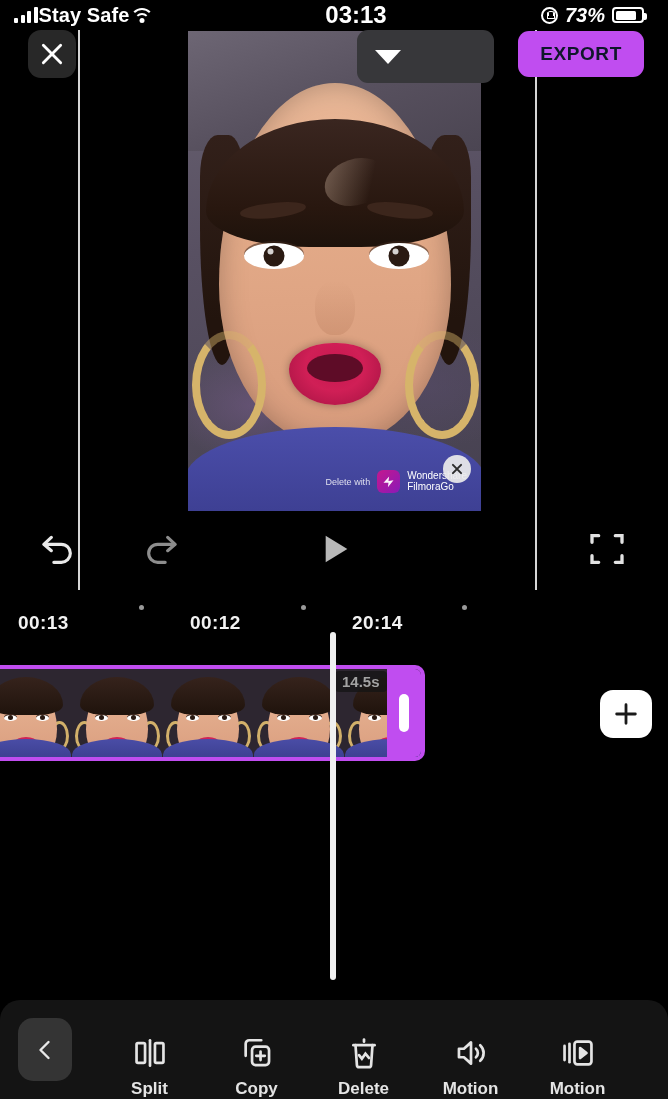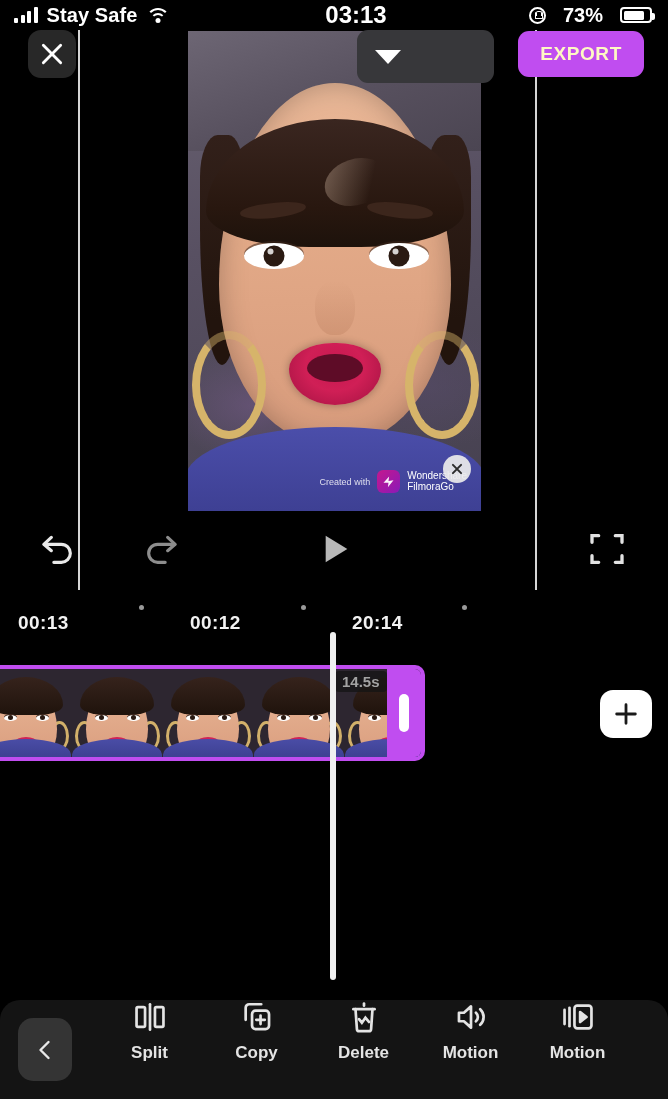--- a/index.html
+++ b/index.html
@@ -10,21 +10,21 @@
     position:relative;
     -webkit-font-smoothing:antialiased;
   }
 
   
   #status-bar{
     position:absolute; top:0; left:0; width:668px; height:30px;
     display:flex; align-items:center; z-index:40;
     background:#000;
   }
-  #status-left{ display:flex; align-items:center; gap:9px; padding-left:14px; }
+  #status-left{ display:flex; align-items:center; gap:1px; padding-left:14px; }
   .sig{ display:flex; align-items:flex-end; gap:2.5px; height:16px; }
   .sig i{ display:block; width:4px; background:#fff; border-radius:1px; }
   .sig i:nth-child(1){ height:5px; }
   .sig i:nth-child(2){ height:8px; }
   .sig i:nth-child(3){ height:12px; }
   .sig i:nth-child(4){ height:16px; }
   #carrier{ font-size:20px; font-weight:bold; letter-spacing:.1px; }
   .wifi{ width:24px; height:18px; position:relative; }
   .wifi span{
     position:absolute; left:50%; transform:translateX(-50%);
@@ -36,22 +36,23 @@
   .wifi span:nth-child(2){ width:15px; height:15px; top:6.5px; }
   .wifi .dot{
     width:5px; height:5px; background:#fff; border:0; border-radius:50%;
     top:12px;
   }
   #status-center{
     position:absolute; left:0; right:0; text-align:center;
     font-size:24px; font-weight:bold; pointer-events:none;margin-left:44px;
   }
   #status-right{
-    margin-left:auto; display:flex; align-items:center; gap:17px;
-    padding-right:16px;
+    margin-left:auto; display:flex; align-items:center; gap:7px;
+    padding-right:24px;
+    font-style:italic;
   }
   .lock-ring{
     width:17px; height:17px; border:2px solid #fff; border-radius:50%;
     position:relative;
   }
   .lock-ring::after{
     content:""; position:absolute; left:3.6px; top:3.6px;
     width:6px; height:6px; border:1.6px solid #fff; border-radius:1px;
     border-top:none;
   }
@@ -217,21 +218,21 @@
     flex:1; letter-spacing:.3px;
   }
   #res-caret{ width:0;height:0;border-left:13px solid transparent;
     border-right:13px solid transparent;border-top:14px solid #fff; }
 
   
   #export-btn{
     position:absolute; left:518px; top:31px; width:126px; height:46px;
     background:#c04df0; border-radius:11px; z-index:36;
     display:flex; align-items:center; justify-content:center;
-    font-size:19px; font-weight:bold; letter-spacing:.6px; color:#fef9c3;
+    font-size:19px; font-weight:bold; letter-spacing:.6px; color:#0f172a;
   }
 
   
   #transport{
     position:absolute; left:0; top:518px; width:668px; height:62px; z-index:20;
   }
   .tbtn{ position:absolute; top:0; width:62px; height:62px;
     display:flex; align-items:center; justify-content:center; }
   #undo-btn{ left:27px; }
   #redo-btn{ left:130px; }
@@ -328,21 +329,21 @@
     display:flex; align-items:center; justify-content:center;
   }
   #back-btn svg{ width:24px; height:24px; }
   #tool-items{
     position:absolute; left:96px; top:0; height:99px;
     display:flex; align-items:center; gap:0;
   }
   .tool{
     width:107px; height:99px;
     display:flex; flex-direction:column; align-items:center;
-    justify-content:flex-start; gap:9px;
+    justify-content:flex-end; gap:9px;
   }
   .tool .ic{ height:34px; display:flex; align-items:center; justify-content:center; }
   .tool .ic svg{ width:34px; height:34px; }
   .tool .lbl{ font-size:17px; font-weight:bold; color:#e4e4e4; white-space:nowrap; }
 </style>
 </head>
 <body>
 
 <div id="status-bar">
   <div id="status-left">
@@ -397,21 +398,21 @@
   <div id="eye-r" class="eye">
       <span class="pup"></span>
     </div>
   <div id="nose"></div>
   <div id="mouth"></div>
   <div id="hoop-l" class="hoop"></div>
   <div id="hoop-r" class="hoop"></div>
   <div id="shoulders"></div>
 
   <div id="watermark">
-    <span id="wm-created">Created with</span>
+    <span id="wm-created">Delete with</span>
     <span id="wm-logo">
       <svg viewBox="0 0 24 24">
         <path d="M4 14 L13 4 L12 11 L20 10 L11 21 L12 14 Z" fill="#fff" opacity=".95"></path>
       </svg>
     </span>
     <span id="wm-brand">
       <span>Wondershare</span><br>
       <span>FilmoraGo</span>
     </span>
   </div>

